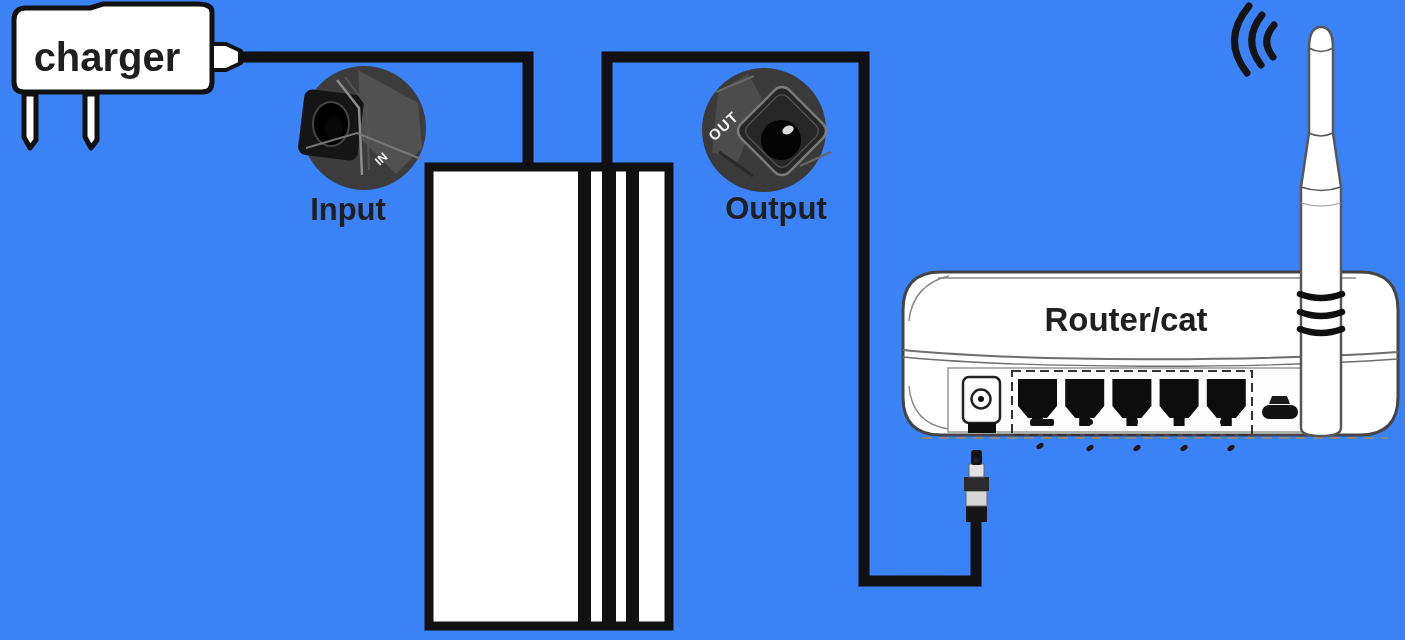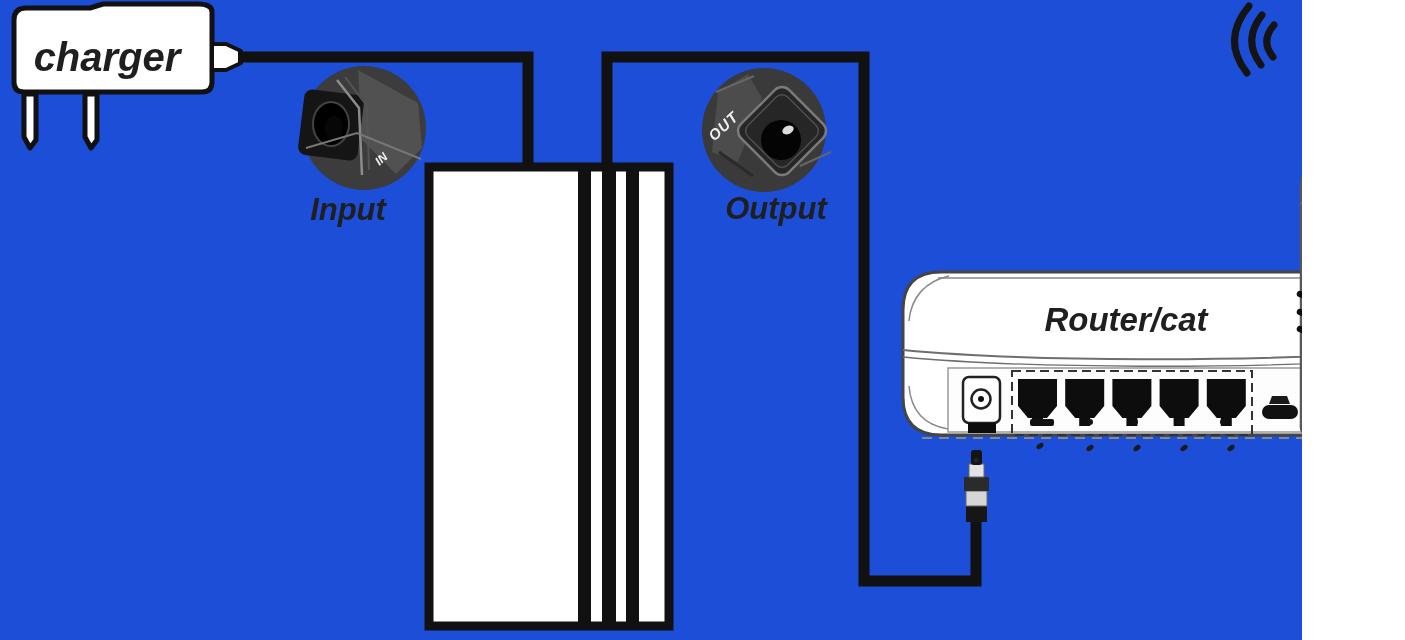--- a/index.html
+++ b/index.html
@@ -1,17 +1,17 @@
 <!DOCTYPE html>
 <html><head>
 <meta charset="utf-8">
 <style>
   html,body{margin:0;padding:0;background:#ffffff;}
-  .stage{position:relative;width:1302px;height:640px;background:#1d4ed8;overflow:hidden;
-         font-family:"Liberation Sans", sans-serif;font-style:italic;}
+  .stage{position:relative;width:1405px;height:640px;background:#3b82f6;overflow:hidden;
+         font-family:"Liberation Sans", sans-serif;}
   svg{display:block;}
   .lbl{font-family:"Liberation Sans", sans-serif;font-weight:600;fill:#1f1f1f;}
   .badge{font-family:"Liberation Sans", sans-serif;font-weight:700;fill:#f2f2f2;}
   .wire{stroke:#111;stroke-width:11;fill:none;stroke-linejoin:miter;}
   .thin{fill:none;}
 </style>
 </head>
 <body>
 
 <div class="stage">

